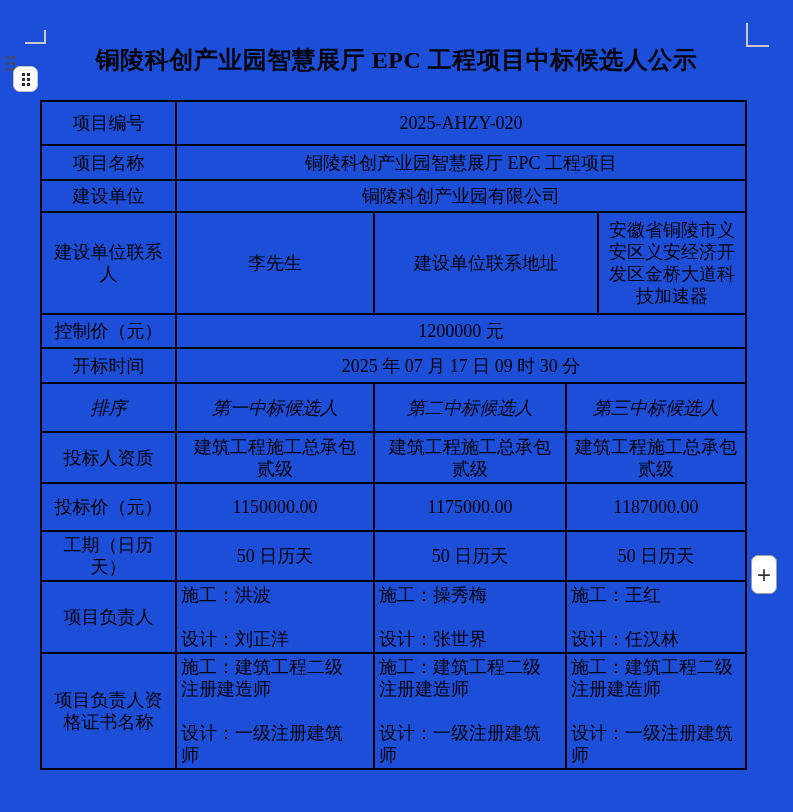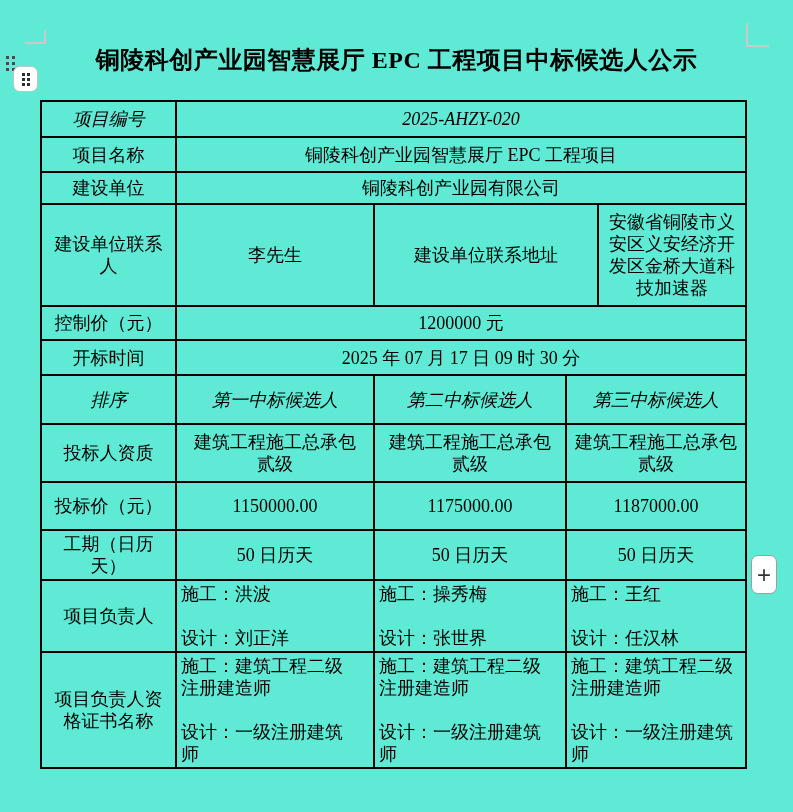--- a/index.html
+++ b/index.html
@@ -1,18 +1,18 @@
 <!DOCTYPE html>
 <html><head>
 <meta charset="utf-8">
 <style>
   * { margin:0; padding:0; box-sizing:border-box; }
   html,body { width:793px; height:812px; background:#ffffff; overflow:hidden; }
   body { font-family:"Liberation Serif","DejaVu Serif",serif; color:#000; }
-  .page { position:relative; width:793px; height:812px; background:#5eead4; }
+  .page { position:relative; width:793px; height:812px; background:#1d4ed8; }
 
   
   .corner { position:absolute; }
   .corner-tl { left:25px; top:30px; width:21px; height:14px;
                border-right:2px solid #c9c9c9; border-bottom:2px solid #c9c9c9; }
   .corner-tr { left:746px; top:23px; width:23px; height:24px;
                border-left:2px solid #c9c9c9; border-bottom:2px solid #c9c9c9; }
 
   
   .drag-dots { position:absolute; left:6px; top:56px;
@@ -28,23 +28,23 @@
   .title { position:absolute; left:0; top:44px; width:793px;
            text-align:center; font-size:24px; font-weight:bold; letter-spacing:0.5px; }
 
   
   table { position:absolute; left:40px; top:100px; width:705px;
           border-collapse:collapse; table-layout:fixed; }
   td { border:2px solid #000; text-align:center; vertical-align:middle;
        font-size:18px; line-height:22px; white-space:pre-line; padding:2px 4px;
        overflow:hidden; }
   td.left { text-align:left; padding-right:6px; }
-  tr.r1  { height:36px;font-style:italic; }  tr.r2  { height:35px; }  tr.r3  { height:32px; }
+  tr.r1  { height:44px; }  tr.r2  { height:35px; }  tr.r3  { height:32px; }
   tr.r4  { height:102px; } tr.r5  { height:34px; }  tr.r6  { height:35px; }
-  tr.r7  { height:49px;font-style:italic; }  tr.r8  { height:54px; }  tr.r9  { height:58px;border-radius:11px; }
+  tr.r7  { height:49px;font-style:italic; }  tr.r8  { height:54px; }  tr.r9  { height:51px;border-radius:11px; }
   tr.r10 { height:48px;padding-left:12px; }  tr.r11 { height:49px; }  tr.r12 { height:72px; }
   tr.r13 { height:113px; }
 
   
   .add-btn { position:absolute; left:751px; top:555px; width:26px; height:39px;
              background:#fff; border:1.5px solid #9e9e9e; border-radius:7px;
              display:flex; align-items:center; justify-content:center;
              font-size:24px; font-weight:300; color:#333; cursor:pointer;
              font-family:"Liberation Sans","DejaVu Sans",sans-serif; }
 </style>

